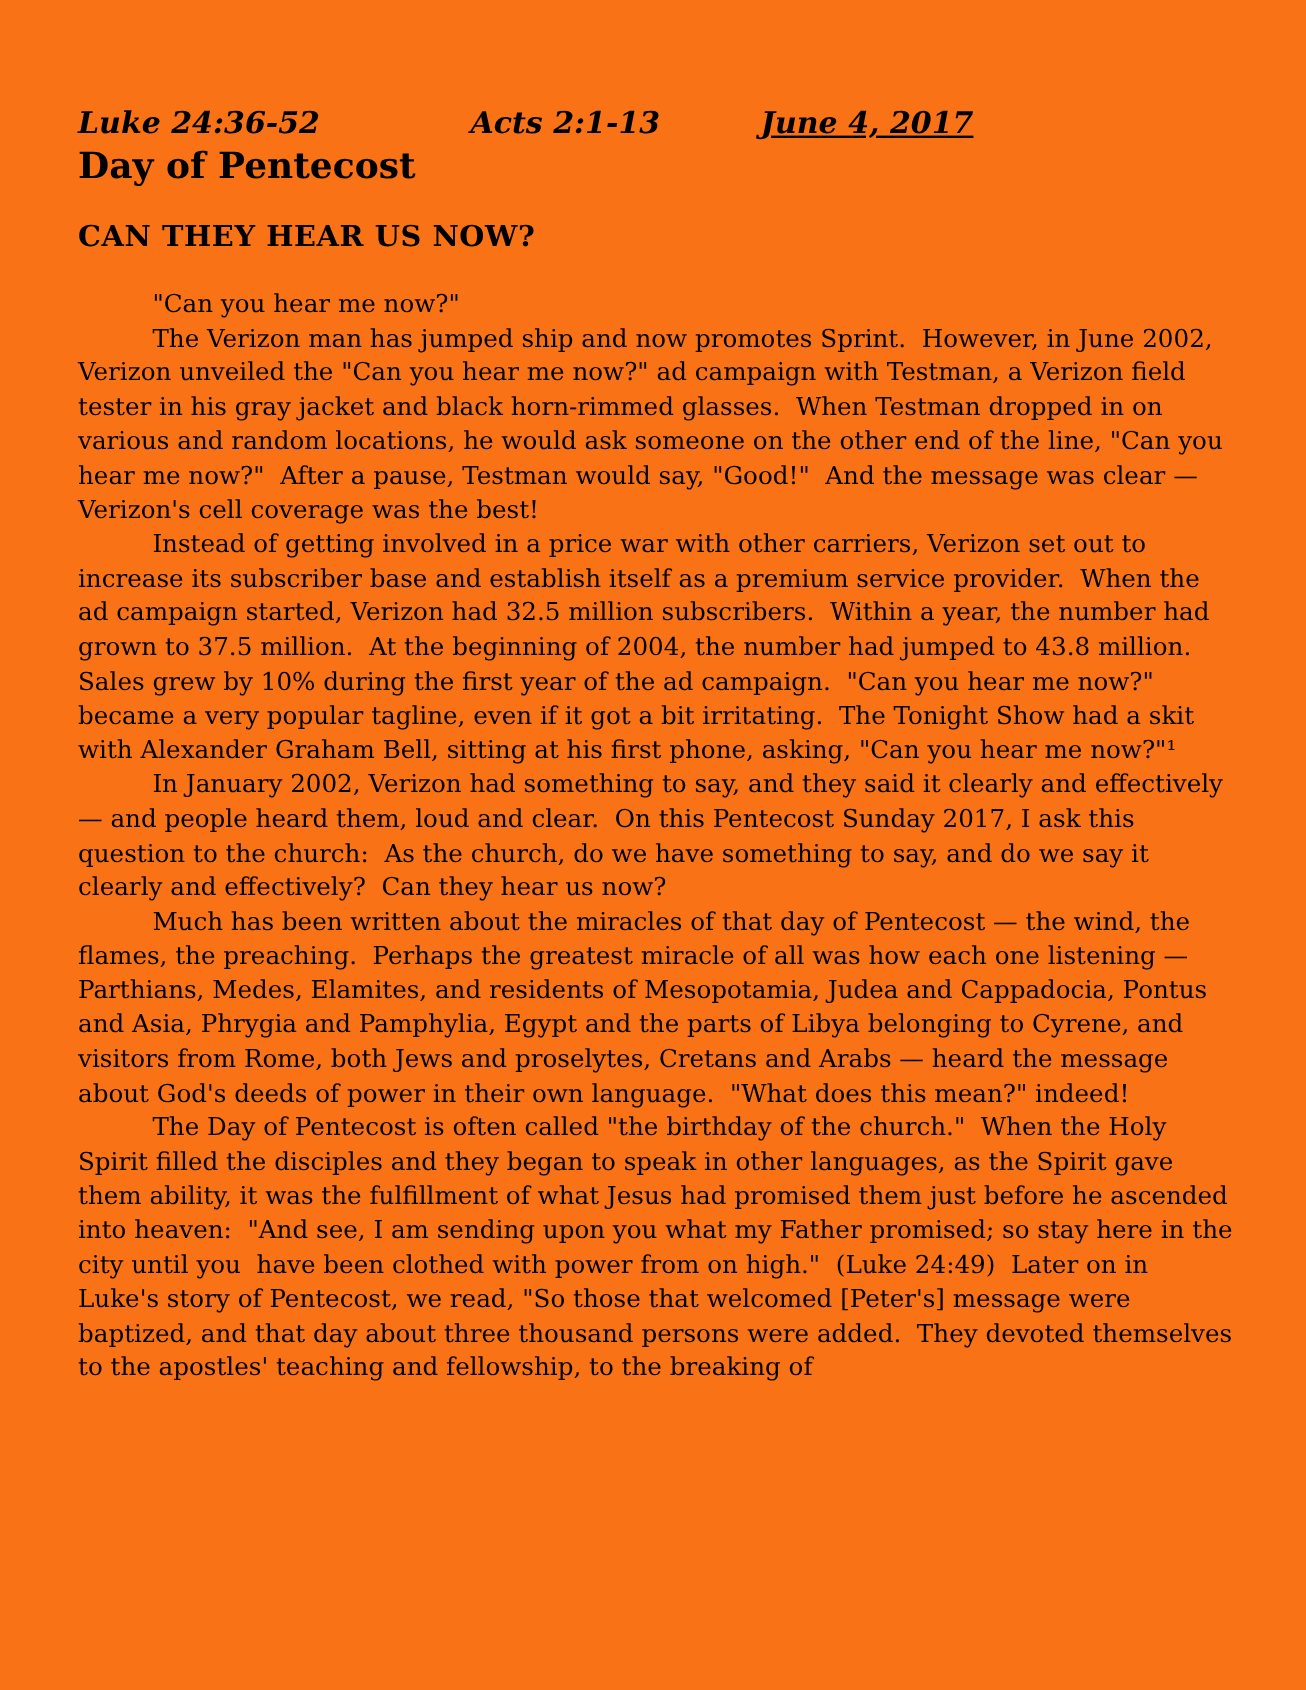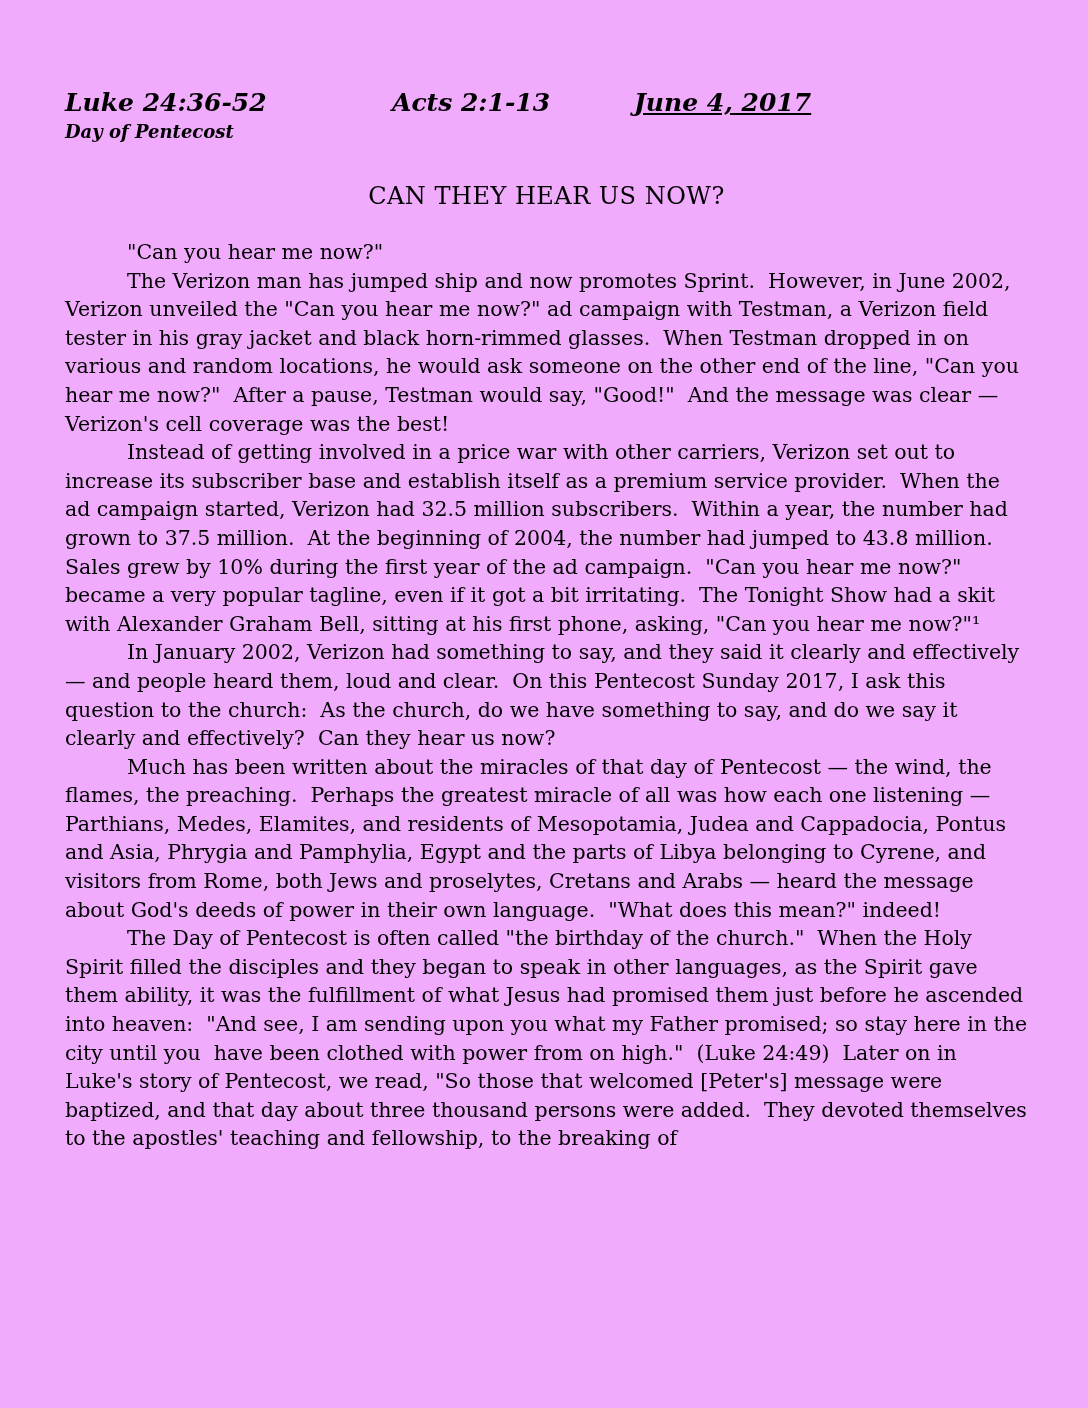--- a/index.html
+++ b/index.html
@@ -4,21 +4,21 @@
 <style>
   html, body {
     margin: 0;
     padding: 0;
     background: #ffffff;
   }
   .page {
     width: 1088px;
     height: 1408px;
     box-sizing: border-box;
-    background: #f0abfc;
+    background: #f97316;
     color: #000000;
     font-family: "DejaVu Serif", serif;
     padding: 88px 60px 0 65px;
     position: relative;
     overflow: hidden;
   }
   .hdr-line1 {
     position: relative;
     height: 33px;
     font-weight: bold;
@@ -31,33 +31,32 @@
     top: 0;
   }
   .hdr-date {
     position: absolute;
     left: 569px;
     top: 0;
     text-decoration: underline;
   }
   .hdr-occasion {
     font-weight: bold;
-    font-style: italic;
-    font-size: 18px;
+    font-size: 30px;
     height: 33px;
   }
   .hdr-byline {
     font-weight: bold;
     font-style: italic;
     font-size: 17px;
     height: 24px;
   }
   .title {
-    text-align: center;
-    font-weight: normal;
+    text-align: left;
+    font-weight: bold;
     font-size: 24px;
     margin-top: 28px;
     letter-spacing: 0.5px;
   }
   .prayer {
     font-weight: bold;
     font-style: italic;
     font-size: 22px;
     line-height: 31px;
     margin-top: 32px;

